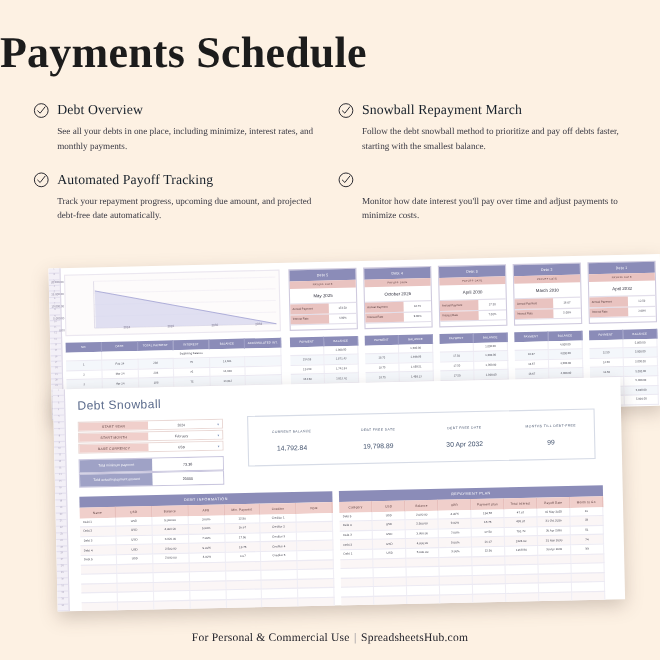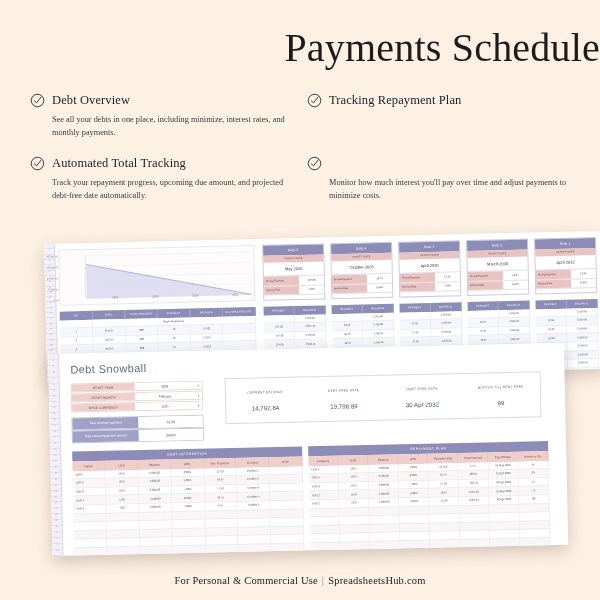--- a/index.html
+++ b/index.html
@@ -5,24 +5,24 @@
   * { box-sizing: border-box; margin: 0; padding: 0; }
   html, body { width: 600px; height: 600px; overflow: hidden; }
   body {
     background: #fdf1e3;
     font-family: "Liberation Serif", serif;
     position: relative;
   }
 
   
   #page-title {
-    text-align: right;
+    text-align: left;
     font-family: "Liberation Serif", serif;
     font-size: 40px;
-    font-weight: 400;
+    font-weight: 700;
     color: #1c1c1c;
     letter-spacing: 0.2px;
     padding-top: 24px;
   }
 
   
   #features {
     display: grid;
     grid-template-columns: 1fr 1fr;
     column-gap: 10px;
@@ -293,43 +293,44 @@
     </div>
     <p class="feature-desc">See all your debts in one place, including minimize, interest rates, and monthly payments.</p>
   </div>
 
   <div class="feature">
     <div class="feature-head">
       <svg class="check-icon" viewBox="0 0 24 24">
         <circle cx="12" cy="12" r="10" fill="none" stroke="#23232b" stroke-width="1.4"></circle>
         <path d="M6.8 12.4 L10.4 15.8 L17.6 6.6" fill="none" stroke="#23232b" stroke-width="1.4" stroke-linecap="round" stroke-linejoin="round"></path>
       </svg>
-      <span class="feature-title">Tracking Repayment Plan</span>
-    </div>
+      <span class="feature-title">Snowball Repayment March</span>
+    </div>
+    <p class="feature-desc">Follow the debt snowball method to prioritize and pay off debts faster, starting with the smallest balance.</p>
   </div>
 
   <div class="feature">
     <div class="feature-head">
       <svg class="check-icon" viewBox="0 0 24 24">
         <circle cx="12" cy="12" r="10" fill="none" stroke="#23232b" stroke-width="1.4"></circle>
         <path d="M6.8 12.4 L10.4 15.8 L17.6 6.6" fill="none" stroke="#23232b" stroke-width="1.4" stroke-linecap="round" stroke-linejoin="round"></path>
       </svg>
-      <span class="feature-title">Automated Total Tracking</span>
+      <span class="feature-title">Automated Payoff Tracking</span>
     </div>
     <p class="feature-desc">Track your repayment progress, upcoming due amount, and projected debt-free date automatically.</p>
   </div>
 
   <div class="feature">
     <div class="feature-head">
       <svg class="check-icon" viewBox="0 0 24 24">
         <circle cx="12" cy="12" r="10" fill="none" stroke="#23232b" stroke-width="1.4"></circle>
         <path d="M6.8 12.4 L10.4 15.8 L17.6 6.6" fill="none" stroke="#23232b" stroke-width="1.4" stroke-linecap="round" stroke-linejoin="round"></path>
       </svg>
     </div>
-    <p class="feature-desc">Monitor how much interest you'll pay over time and adjust payments to minimize costs.</p>
+    <p class="feature-desc">Monitor how date interest you'll pay over time and adjust payments to minimize costs.</p>
   </div>
 
 </div>
 
 <div id="screens">
 
   <div class="shot" id="shot-schedule">
     <div class="gutter" id="gutter-schedule">
         <i>1</i>
         <i>2</i>

